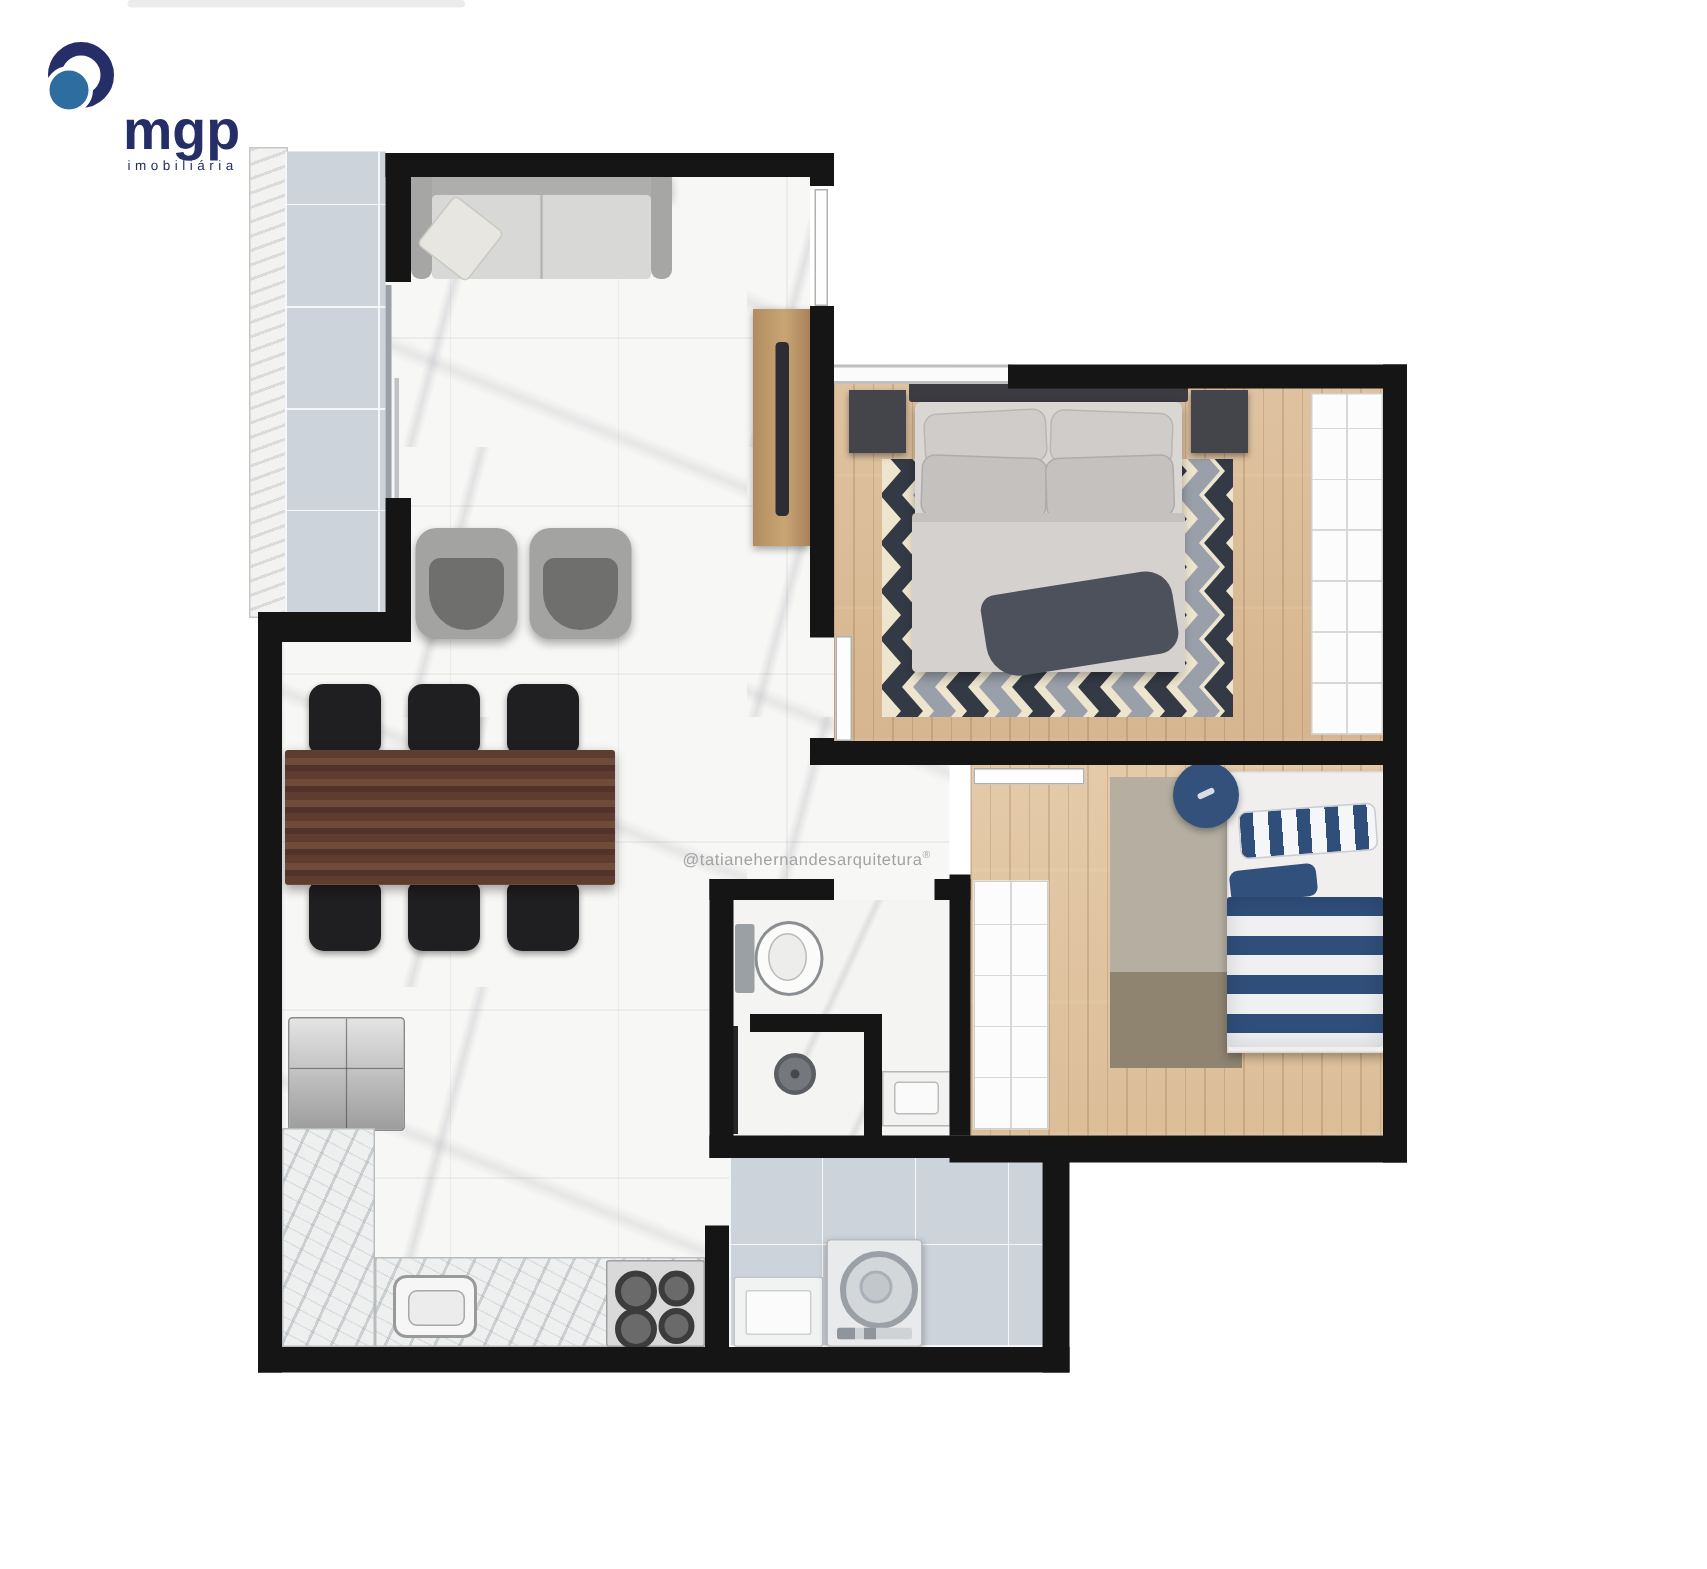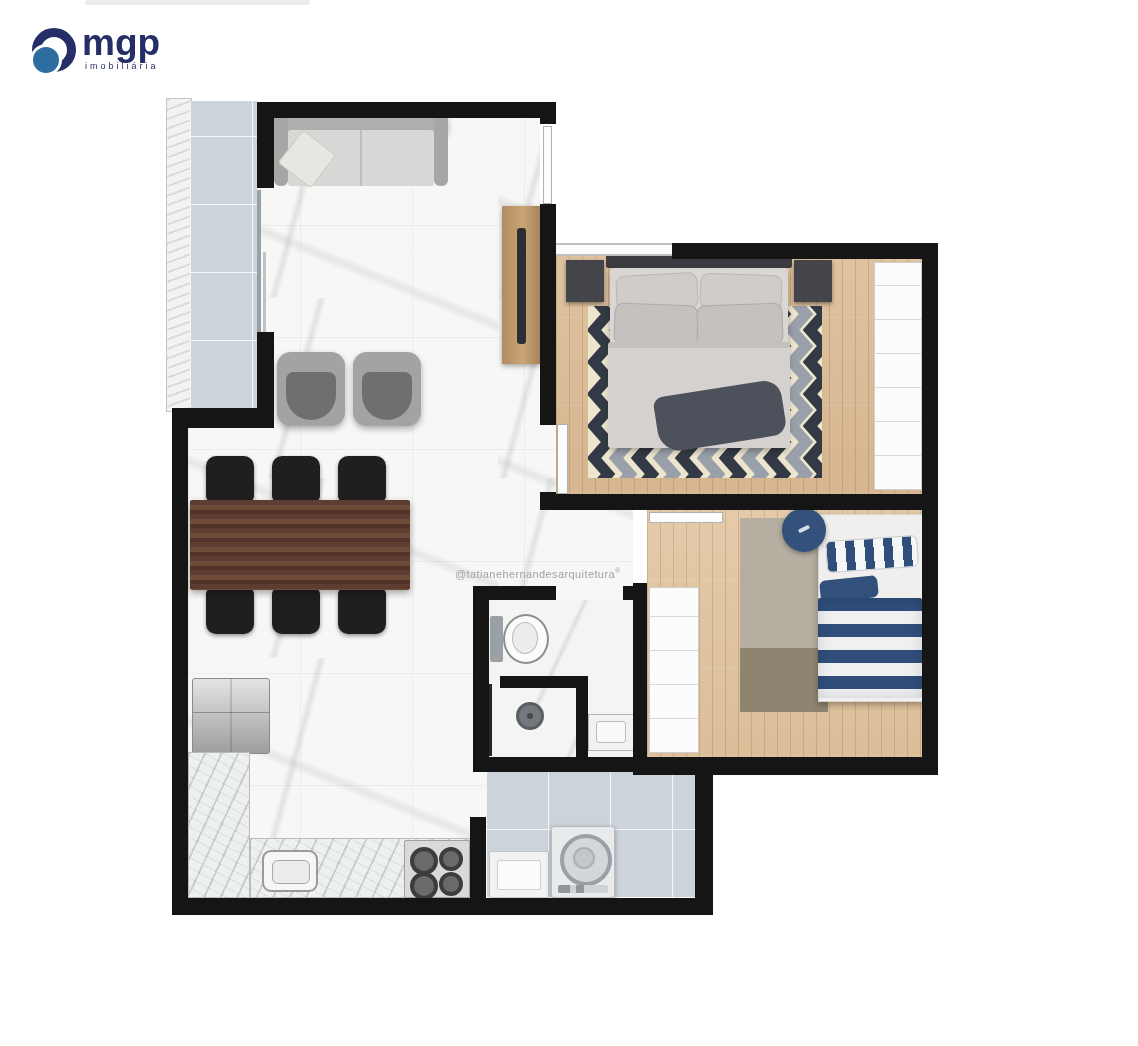--- a/index.html
+++ b/index.html
@@ -6,21 +6,21 @@
   body{width:1138px;height:1046px;position:relative;overflow:hidden;
        font-family:"Liberation Sans", sans-serif;}
   .abs{position:absolute;}
 
   
   .top-bar{left:85px;top:0;width:225px;height:5px;background:#ececec;border-radius:3px;}
   .brand{left:30px;top:26px;width:180px;height:52px;display:flex;align-items:flex-start;}
   .brand-mark{position:relative;width:48px;height:48px;}
   .brand-ring{position:absolute;left:2px;top:2px;width:26px;height:26px;border:9px solid #252e66;border-radius:50%;}
   .brand-dot{position:absolute;left:0px;top:18px;width:26px;height:26px;background:#2d6da0;border:3px solid #ffffff;border-radius:50%;}
-  .brand-text{margin-left:4px;display:flex;flex-direction:column;}
+  .brand-text{margin-left:4px;display:flex;flex-direction:column;margin-top:44px;}
   .brand-name{font-size:37px;font-weight:bold;color:#252e66;line-height:30px;letter-spacing:0px;margin-top:2px;}
   .brand-sub{font-size:9px;color:#252e66;letter-spacing:3px;margin-top:3px;margin-left:3px;}
 
   
   .marble{background-color:#f7f7f5;background-image:
      repeating-linear-gradient(0deg, rgba(0,0,0,0.045) 0 1px, transparent 1px 112px),
      repeating-linear-gradient(90deg, rgba(0,0,0,0.045) 0 1px, transparent 1px 112px),
      linear-gradient(105deg, transparent 46%, rgba(168,170,178,0.28) 48%, transparent 50%),
      linear-gradient(22deg, transparent 44%, rgba(168,170,178,0.22) 46%, transparent 48%);
      background-size:auto,auto,230px 180px,310px 260px;}

